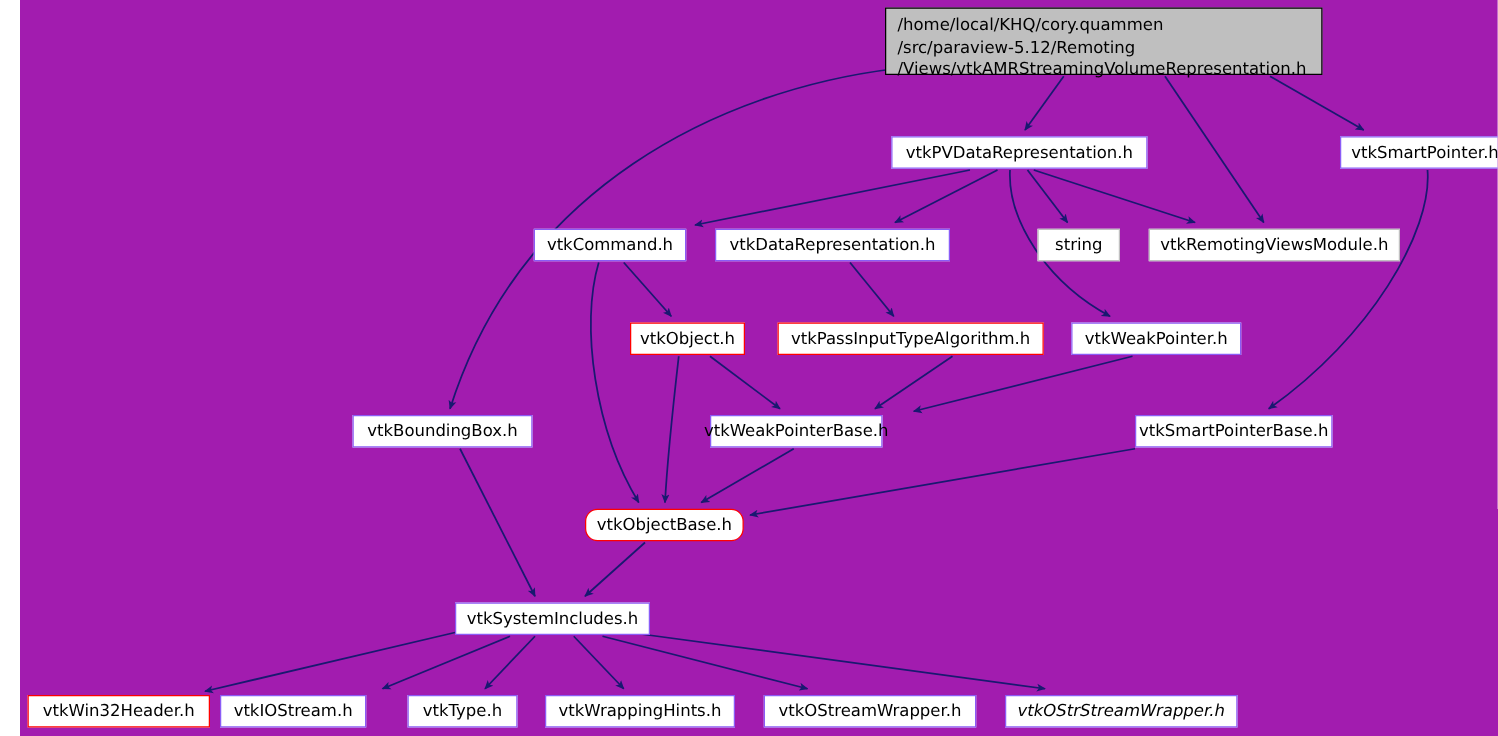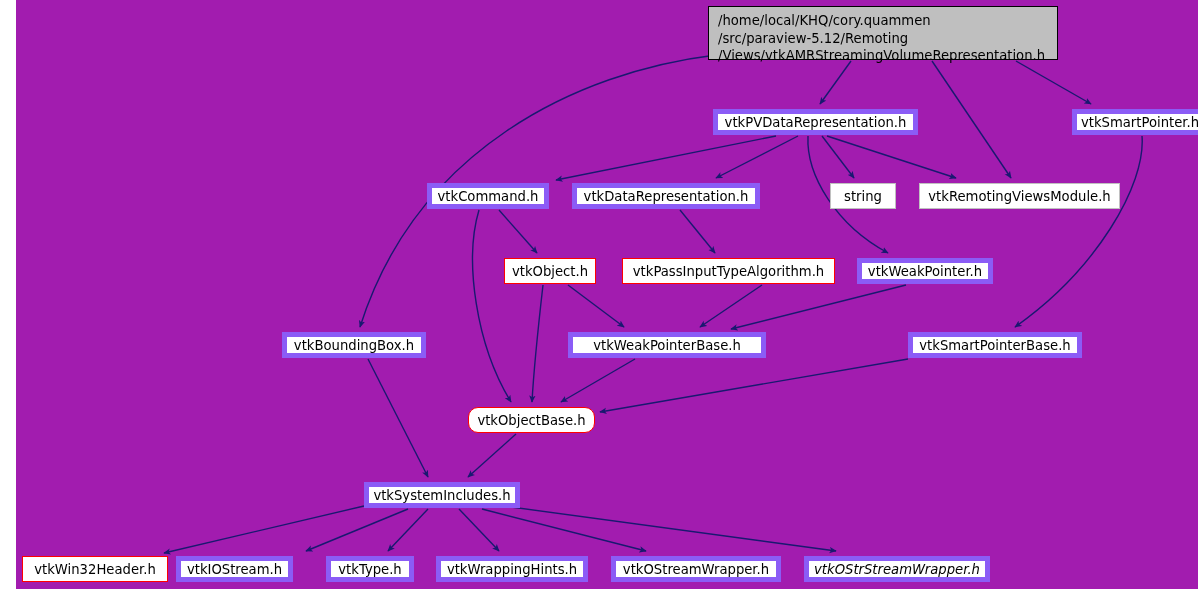--- a/index.html
+++ b/index.html
@@ -26,21 +26,21 @@
     height: 589px;
     pointer-events: none;
   }
   .node {
     position: absolute;
     box-sizing: border-box;
     display: flex;
     align-items: center;
     justify-content: center;
     background: #ffffff;
-    border: 5px solid #8b5cf6;
+    border: 1px solid #8b5cf6;
     font-size: 13.2px;
     line-height: 15px;
     color: #000000;
     white-space: pre;
     text-align: center;
     z-index: 5;
   }
   .node.root {
     background: #bfbfbf;
     border: 1px solid #000000;
@@ -105,22 +105,22 @@
       <div class="node" style="left: 697px; top: 109px; width: 205px; height: 26px;">vtkPVDataRepresentation.h</div>
       <div class="node" style="left: 1056px; top: 109px; width: 136px; height: 26px;">vtkSmartPointer.h</div>
       <div class="node" style="left: 411px; top: 183px; width: 122px; height: 26px;">vtkCommand.h</div>
       <div class="node" style="left: 556px; top: 183px; width: 188px; height: 26px;">vtkDataRepresentation.h</div>
       <div class="node gray" style="left: 814px; top: 183px; width: 66px; height: 26px;">string</div>
       <div class="node gray" style="left: 903px; top: 183px; width: 201px; height: 26px;">vtkRemotingViewsModule.h</div>
       <div class="node red" style="left: 488px; top: 258px; width: 92px; height: 26px;">vtkObject.h</div>
       <div class="node red" style="left: 606px; top: 258px; width: 213px; height: 26px;">vtkPassInputTypeAlgorithm.h</div>
       <div class="node" style="left: 841px; top: 258px; width: 136px; height: 26px;">vtkWeakPointer.h</div>
       <div class="node" style="left: 266px; top: 332px; width: 144px; height: 26px;">vtkBoundingBox.h</div>
-      <div class="node" style="left: 552px; top: 332px; width: 198px; height: 26px;">vtkWeakPointerBase.h</div>
-      <div class="node" style="left: 892px; top: 332px; width: 174px; height: 26px;">vtkSmartPointerBase.h</div>
+      <div class="node" style="left: 552px; top: 332px; width: 138px; height: 26px;">vtkWeakPointerBase.h</div>
+      <div class="node" style="left: 892px; top: 332px; width: 158px; height: 26px;">vtkSmartPointerBase.h</div>
       <div class="node red" style="left: 452px; top: 407px; width: 127px; height: 26px; border-radius: 10px;">vtkObjectBase.h</div>
       <div class="node" style="left: 348px; top: 482px; width: 156px; height: 26px;">vtkSystemIncludes.h</div>
       <div class="node red" style="left: 6px; top: 556px; width: 146px; height: 26px;">vtkWin32Header.h</div>
       <div class="node" style="left: 160px; top: 556px; width: 117px; height: 26px;">vtkIOStream.h</div>
       <div class="node" style="left: 310px; top: 556px; width: 88px; height: 26px;">vtkType.h</div>
       <div class="node" style="left: 420px; top: 556px; width: 152px; height: 26px;">vtkWrappingHints.h</div>
       <div class="node" style="left: 595px; top: 556px; width: 170px; height: 26px;">vtkOStreamWrapper.h</div>
       <div class="node" style="left: 788px; top: 556px; width: 186px; height: 26px; font-style: italic;">vtkOStrStreamWrapper.h</div>
     </div>
 </div>

